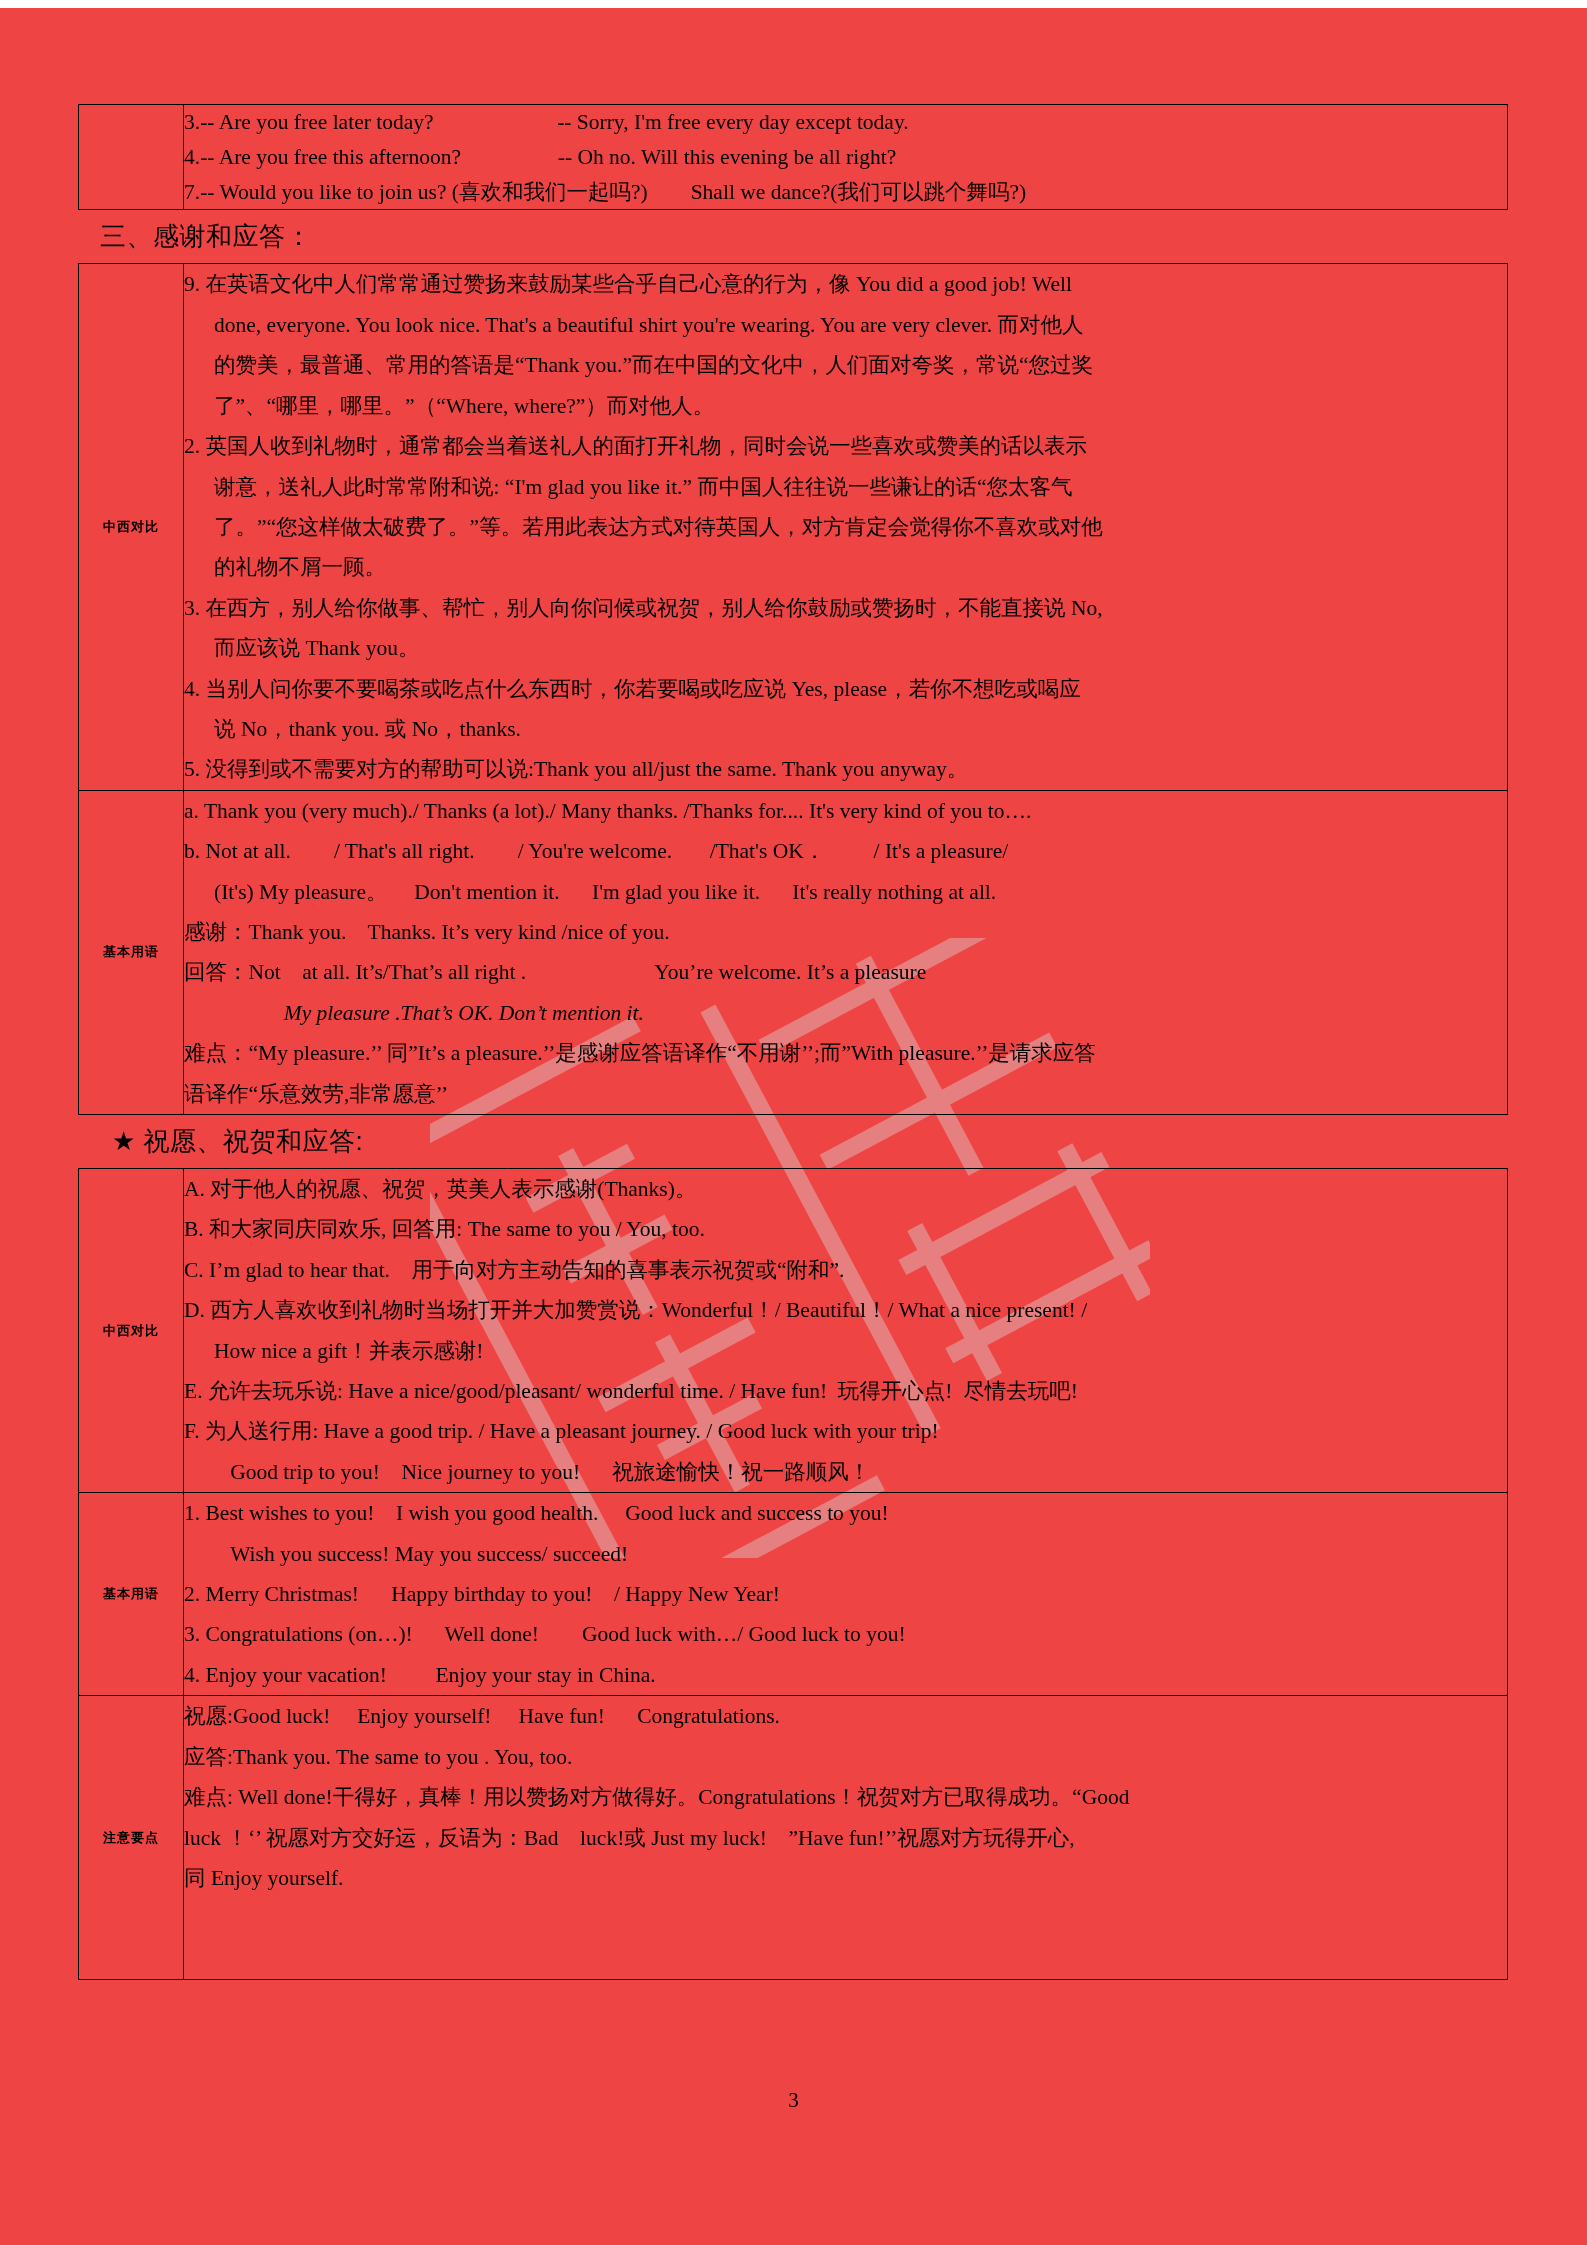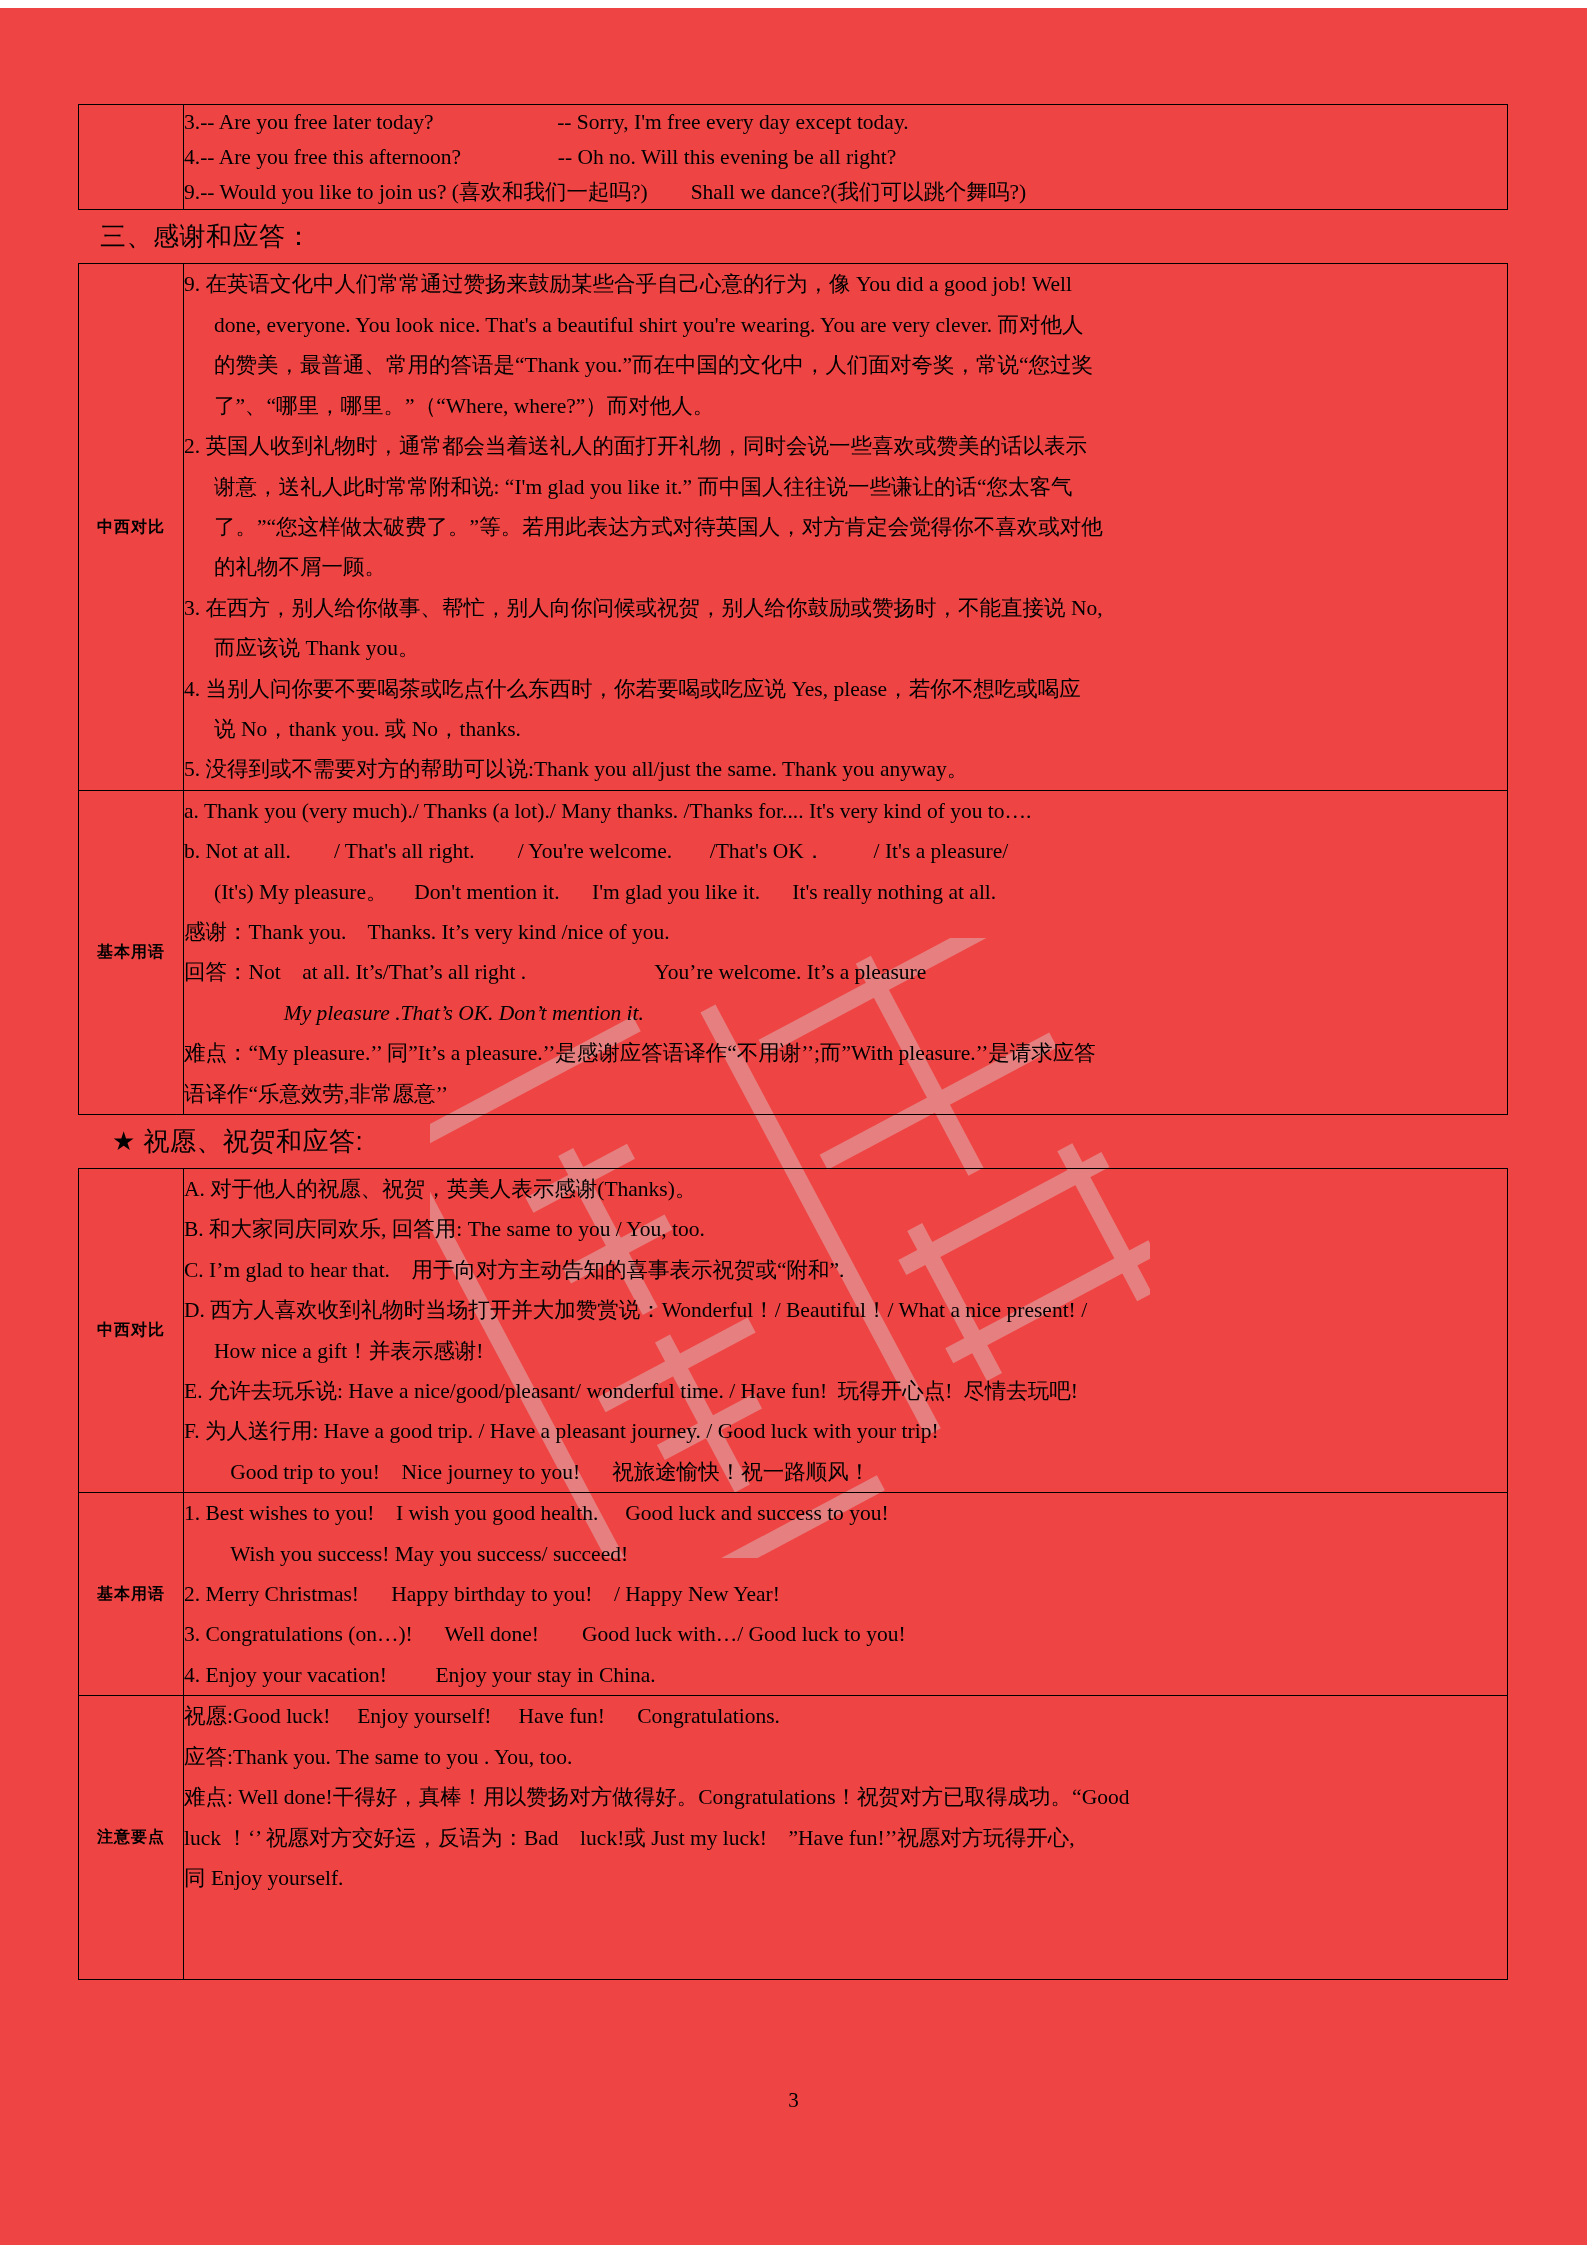--- a/index.html
+++ b/index.html
@@ -44,21 +44,21 @@
   }
   table.doc td {
     border: 1.6px solid #000;
     vertical-align: middle;
     padding: 0;
   }
   td.labelcell {
     width: 104px;
     text-align: center;
     font-family: "Liberation Sans", "DejaVu Sans", sans-serif;
-    font-size: 16px;
+    font-size: 13px;
     font-weight: 700;
     letter-spacing: 1px;
     padding: 4px 2px;
   }
   td.bodycell {
     padding: 8px 12px 10px 12px;
     vertical-align: top;
   }
   .lines {
     font-size: 21.5px;
@@ -114,21 +114,21 @@
   <div class="content">
 
     <table class="doc">
       <tbody>
           <tr>
         <td class="labelcell"></td>
         <td class="bodycell">
           <div class="lines tight">
             <p>3.-- Are you free later today?                       -- Sorry, I'm free every day except today.</p>
             <p>4.-- Are you free this afternoon?                  -- Oh no. Will this evening be all right?</p>
-            <p>9.-- Would you like to join us? (喜欢和我们一起吗?)        Shall we dance?(我们可以跳个舞吗?)</p>
+            <p>7.-- Would you like to join us? (喜欢和我们一起吗?)        Shall we dance?(我们可以跳个舞吗?)</p>
           </div>
         </td>
       </tr>
     </tbody>
       </table>
 
     <div class="sectionhead">三、感谢和应答：</div>
 
     <table class="doc">
       <tbody>

